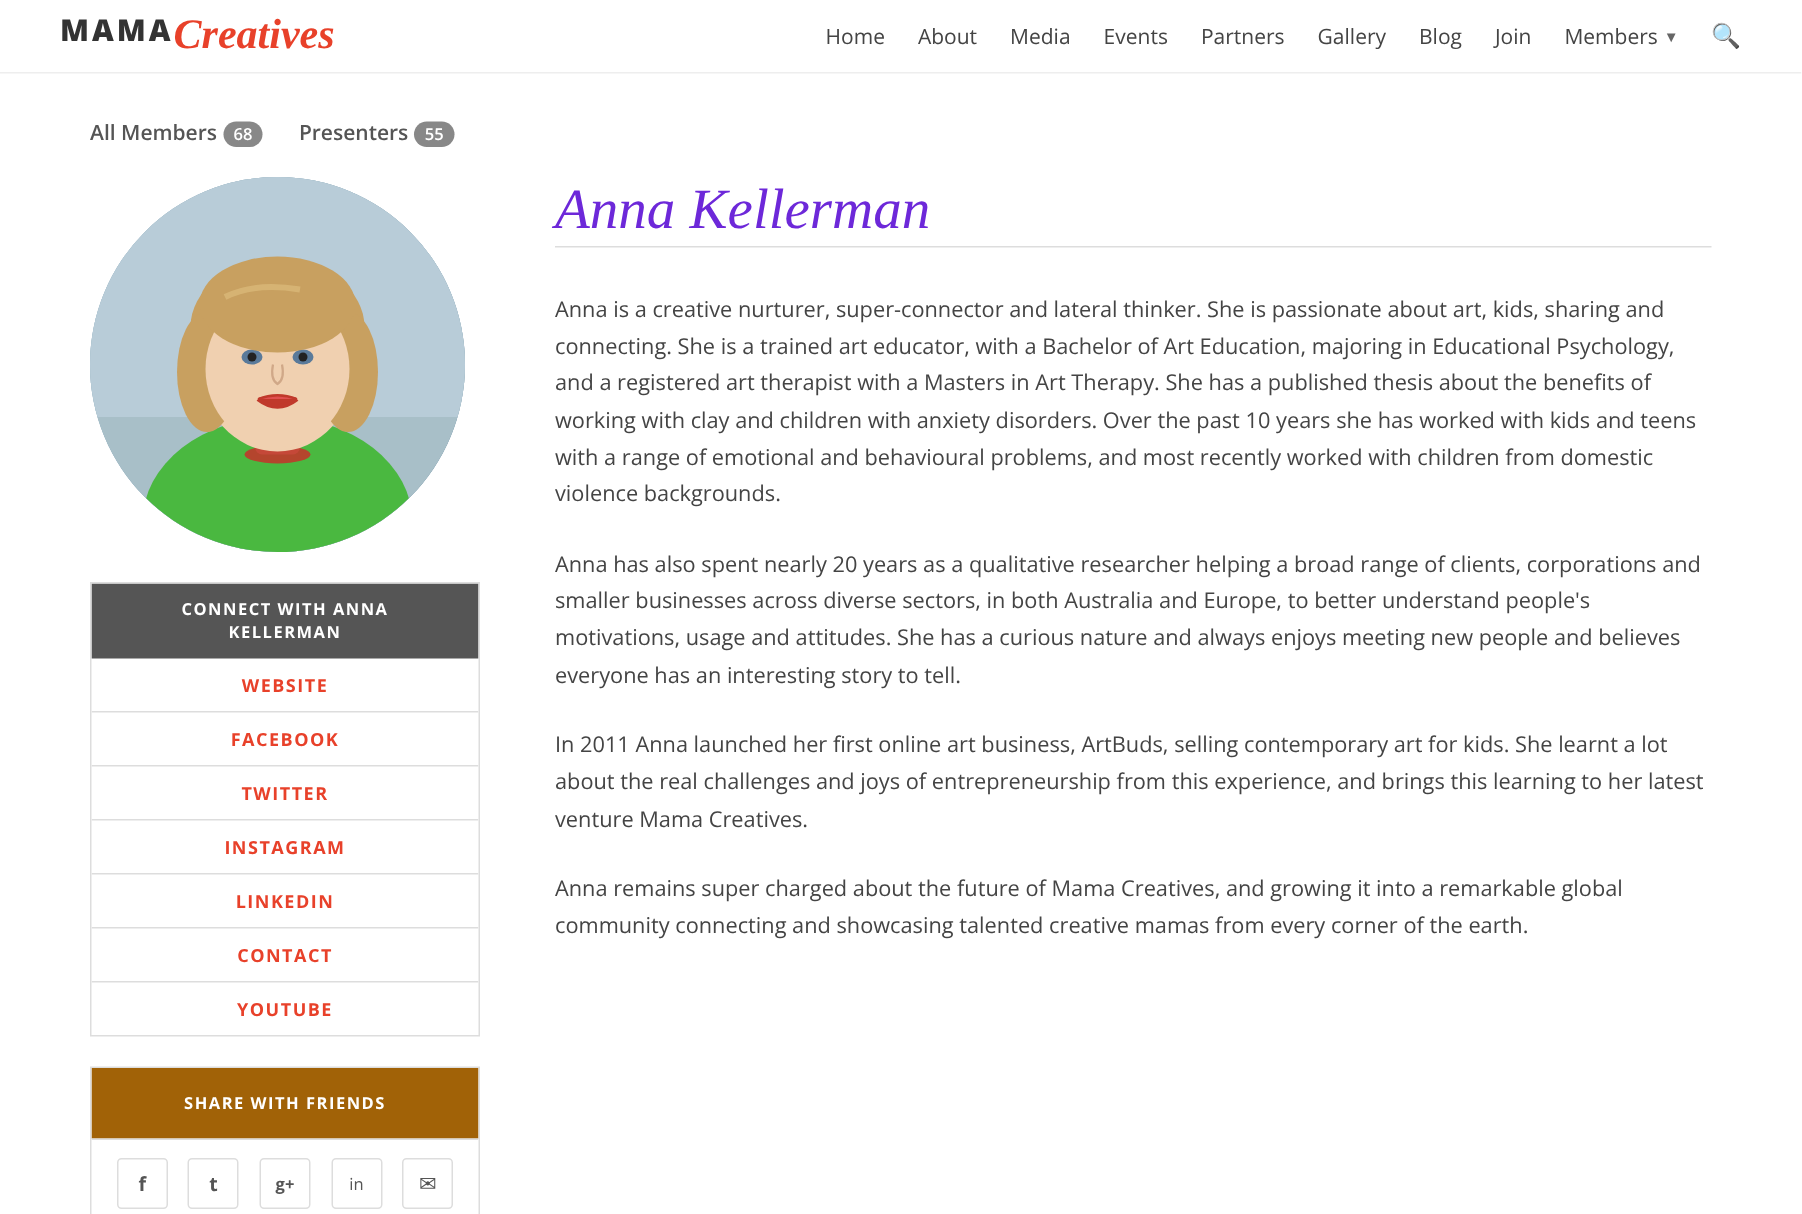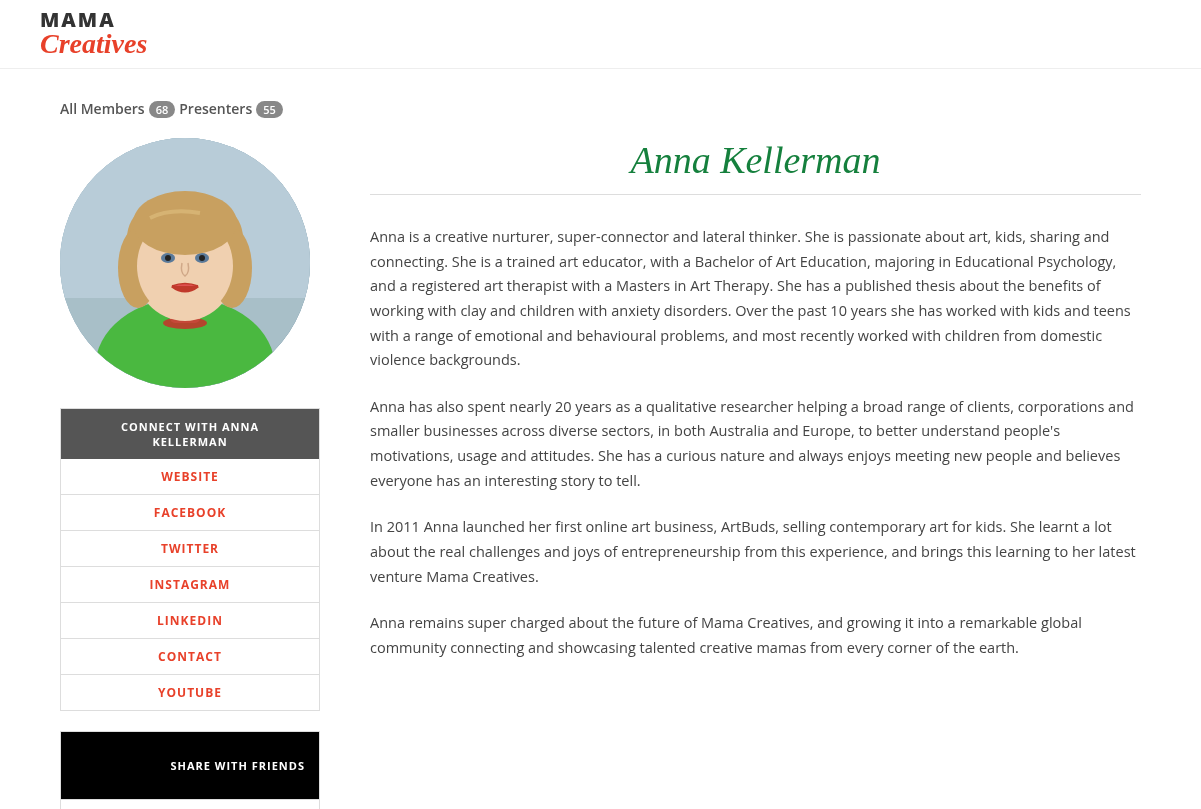--- a/index.html
+++ b/index.html
@@ -9,21 +9,20 @@
     header {
       display: flex;
       align-items: center;
       justify-content: space-between;
       padding: 10px 40px;
       border-bottom: 1px solid #eee;
       background: #fff;
     }
     .logo {
       display: flex;
-      flex-direction: column;
       line-height: 1;
       text-decoration: none;
     }
     .logo-top {
       font-size: 20px;
       font-weight: 800;
       color: #333;
       letter-spacing: 2px;
       text-transform: uppercase;
     }
@@ -56,21 +55,21 @@
       cursor: pointer;
       font-size: 16px;
       color: #555;
     }
     .chevron-down { font-size: 10px; color: #666; }
 
     
     .tabs-row {
       display: flex;
       align-items: center;
-      gap: 4px;
+      gap: 24px;
       padding: 30px 60px 20px 60px;
     }
     .tab-link {
       text-decoration: none;
       font-size: 14px;
       color: #555;
       font-weight: 600;
     }
     .tab-badge {
       display: inline-block;
@@ -146,27 +145,27 @@
       border-bottom: 1px solid #ddd;
       text-transform: uppercase;
     }
     .connect-link:last-child { border-bottom: none; }
 
     .share-box {
       border: 1px solid #ddd;
       overflow: hidden;
     }
     .share-header {
-      background: #000000;
+      background: #a16207;
       color: #fff;
       font-size: 11px;
       font-weight: 700;
       letter-spacing: 1px;
-      padding: 26px 14px;
-      text-align: right;
+      padding: 16px 14px;
+      text-align: center;
       text-transform: uppercase;
     }
     .share-icons {
       display: flex;
       justify-content: space-around;
       padding: 12px 10px;
       border-top: 1px solid #ddd;
     }
     .share-icon-btn {
       width: 34px;
@@ -184,23 +183,22 @@
 
     
     .profile-content {
       flex: 1;
     }
     .profile-name {
       font-family: Georgia, 'Times New Roman', serif;
       font-size: 38px;
       font-style: italic;
       font-weight: 400;
-      color: #15803d;
-      margin-bottom: 12px;
-      text-align: center;
+      color: #6d28d9;
+      margin-bottom: 2px;
     }
     .profile-title {
       font-size: 13px;
       font-weight: 700;
       letter-spacing: 1.5px;
       color: #333;
       text-transform: uppercase;
       margin-bottom: 18px;
     }
     .profile-divider {
@@ -217,20 +215,35 @@
     .profile-bio p:last-child { margin-bottom: 0; }
   </style>
 </head>
 <body>
 
 <header>
   <a class="logo" href="#">
     <span class="logo-top">MAMA</span>
     <span class="logo-bottom">Creatives</span>
   </a>
+  <nav>
+    <a href="#">Home</a>
+    <a href="#">About</a>
+    <a href="#">Media</a>
+    <a href="#">Events</a>
+    <a href="#">Partners</a>
+    <a href="#">Gallery</a>
+    <a href="#">Blog</a>
+    <a href="#">Join</a>
+    <a href="#" class="members-link">
+      <span>Members</span>
+      <span class="chevron-down">▼</span>
+    </a>
+    <button class="nav-search">🔍</button>
+  </nav>
 </header>
 
 <div class="tabs-row">
   <a href="#" class="tab-link">
     <span>All Members</span><span class="tab-badge">68</span>
   </a>
   <a href="#" class="tab-link">
     <span>Presenters</span><span class="tab-badge">55</span>
   </a>
 </div>

